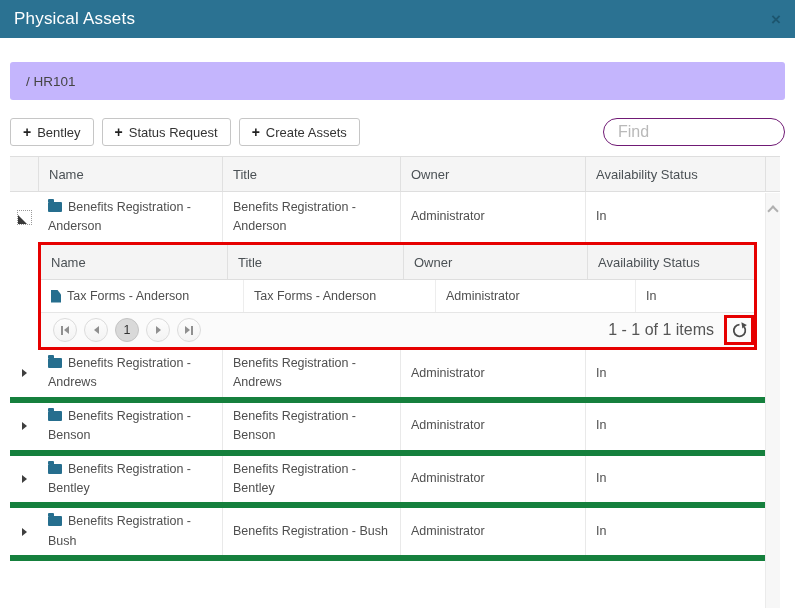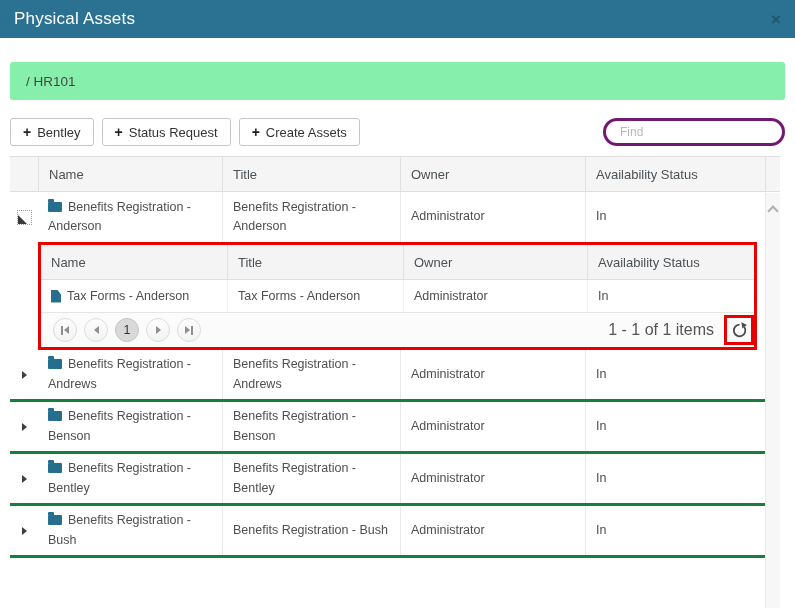--- a/index.html
+++ b/index.html
@@ -9,52 +9,52 @@
   
   .modal-header { height:38px; background:#2b7292; display:flex; align-items:center;
     padding:0 14px; }
   .modal-title { color:#ffffff; font-size:17px; font-weight:400; letter-spacing:.2px; }
   .modal-close { margin-left:auto; color:#1d566f; font-size:17px; font-weight:700;
     cursor:pointer; line-height:1; }
 
   .modal-body { padding:0 10px; }
 
   
-  .breadcrumb-bar { margin-top:24px; height:38px; background:#86efac; border-radius:3px;
+  .breadcrumb-bar { margin-top:24px; height:38px; background:#c4b5fd; border-radius:3px;
     display:flex; align-items:center; padding:0 16px; }
   .breadcrumb-text { font-size:13.5px; color:#454545; cursor:pointer; }
 
   
   .toolbar { margin-top:18px; display:flex; align-items:center; }
   .tb-btn { display:inline-flex; align-items:center; height:28px; padding:0 12px;
     background:#fff; border:1px solid #c6c6c6; border-radius:3px; margin-right:8px;
     font-size:13px; color:#333; cursor:pointer; }
   .tb-btn .plus { font-weight:700; font-size:14px; margin-right:6px; color:#222; }
-  .find-input { margin-left:auto; width:182px; height:28px; border:3px solid #701a75;
-    border-radius:14px; padding:0 14px; font-size:12px; color:#444; outline:none;
+  .find-input { margin-left:auto; width:182px; height:28px; border:1px solid #701a75;
+    border-radius:14px; padding:0 14px; font-size:16px; color:#444; outline:none;
     font-family:"Liberation Sans", sans-serif; }
   .find-input::placeholder { color:#b9b9b9; }
 
   
   .grid { margin-top:10px; width:770px; position:relative; }
   .g-head { display:flex; background:#f5f5f5; border-top:1px solid #dedede;
     border-bottom:1px solid #dedede; height:36px; width:770px; }
   .g-head .cell { display:flex; align-items:center; font-size:13px; color:#4b5155;
     padding:0 10px; cursor:pointer; }
   .cell-exp { width:28px; flex:none; padding:0 !important; display:flex;
     align-items:center; justify-content:center; }
   .cell-name { width:184px; flex:none; }
   .cell-title { width:178px; flex:none; }
   .cell-owner { width:185px; flex:none; }
   .cell-status { width:180px; flex:none; }
   .g-head .cell-name, .g-head .cell-title, .g-head .cell-owner, .g-head .cell-status,
   .g-head .cell-sb { border-left:1px solid #e0e0e0; }
   .cell-sb { width:15px; flex:none; }
 
-  .g-row { display:flex; min-height:52px; border-bottom:3px solid #15803d;
+  .g-row { display:flex; min-height:52px; border-bottom:6px solid #15803d;
     width:755px; cursor:pointer; }
   .g-row .cell { display:flex; align-items:center; font-size:12.5px; color:#4f4f4f;
     padding:4px 10px; line-height:1.55; }
   .g-row .cell-title, .g-row .cell-owner, .g-row .cell-status { border-left:1px solid #e9e9e9; }
   .row-anderson { min-height:50px; border-bottom:none;justify-content:space-between; }
   .name-text { display:inline; }
 
   
   .folder-icon { width:14px; height:10px; background:#266e8e; border-radius:1px;
     position:relative; display:inline-block; margin-right:6px; vertical-align:-1px; }
@@ -73,21 +73,21 @@
   
   .nested-wrap { margin-left:28px; width:719px; border:3px solid #e60000; background:#fff; }
   .n-head { display:flex; background:#f4f4f4; border-bottom:1px solid #dedede; height:35px; }
   .n-head .cell { display:flex; align-items:center; font-size:13px; color:#4b5155;
     padding:0 10px; cursor:pointer; }
   .n-name { width:186px; flex:none; }
   .n-title { width:176px; flex:none; }
   .n-owner { width:184px; flex:none; }
   .n-status { flex:1; }
   .n-head .n-title, .n-head .n-owner, .n-head .n-status { border-left:1px solid #e0e0e0; }
-  .n-row { display:flex; height:33px; border-bottom:1px solid #e6e6e6; cursor:pointer; }
+  .n-row { display:flex; height:33px; border-bottom:1px solid #e6e6e6; cursor:pointer;gap:16px; }
   .n-row .cell { display:flex; align-items:center; font-size:12.5px; color:#4f4f4f; padding:0 10px; }
   .n-row .n-title, .n-row .n-owner, .n-row .n-status { border-left:1px solid #ededed; }
 
   .n-pager { display:flex; align-items:center; height:34px; background:#fbfbfb; padding-left:12px; }
   .pg-btn { width:24px; height:24px; border-radius:50%; border:1px solid #dcdcdc;
     background:linear-gradient(#fdfdfd,#f3f3f3); display:flex; align-items:center;
     justify-content:center; margin-right:7px; cursor:pointer; }
   .pg-current { background:#d9d9d9; border-color:#c4c4c4; font-size:12.5px; color:#333; }
   .pg-tri-l { width:0; height:0; border-right:5px solid #8f8f8f;
     border-top:4px solid transparent; border-bottom:4px solid transparent; }

